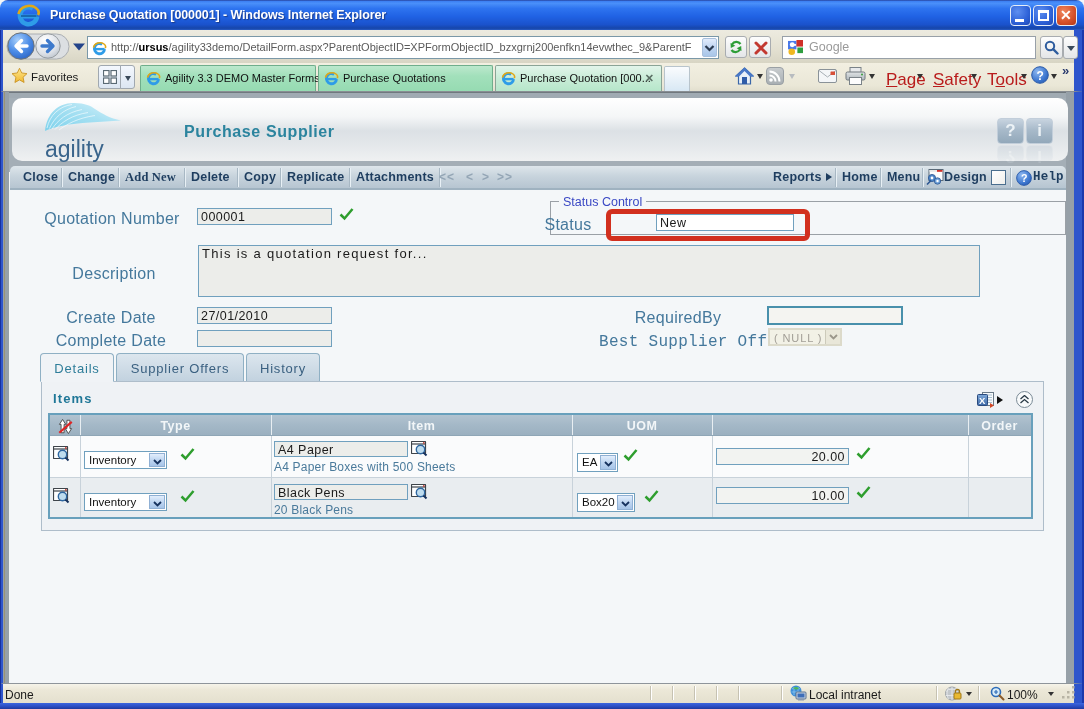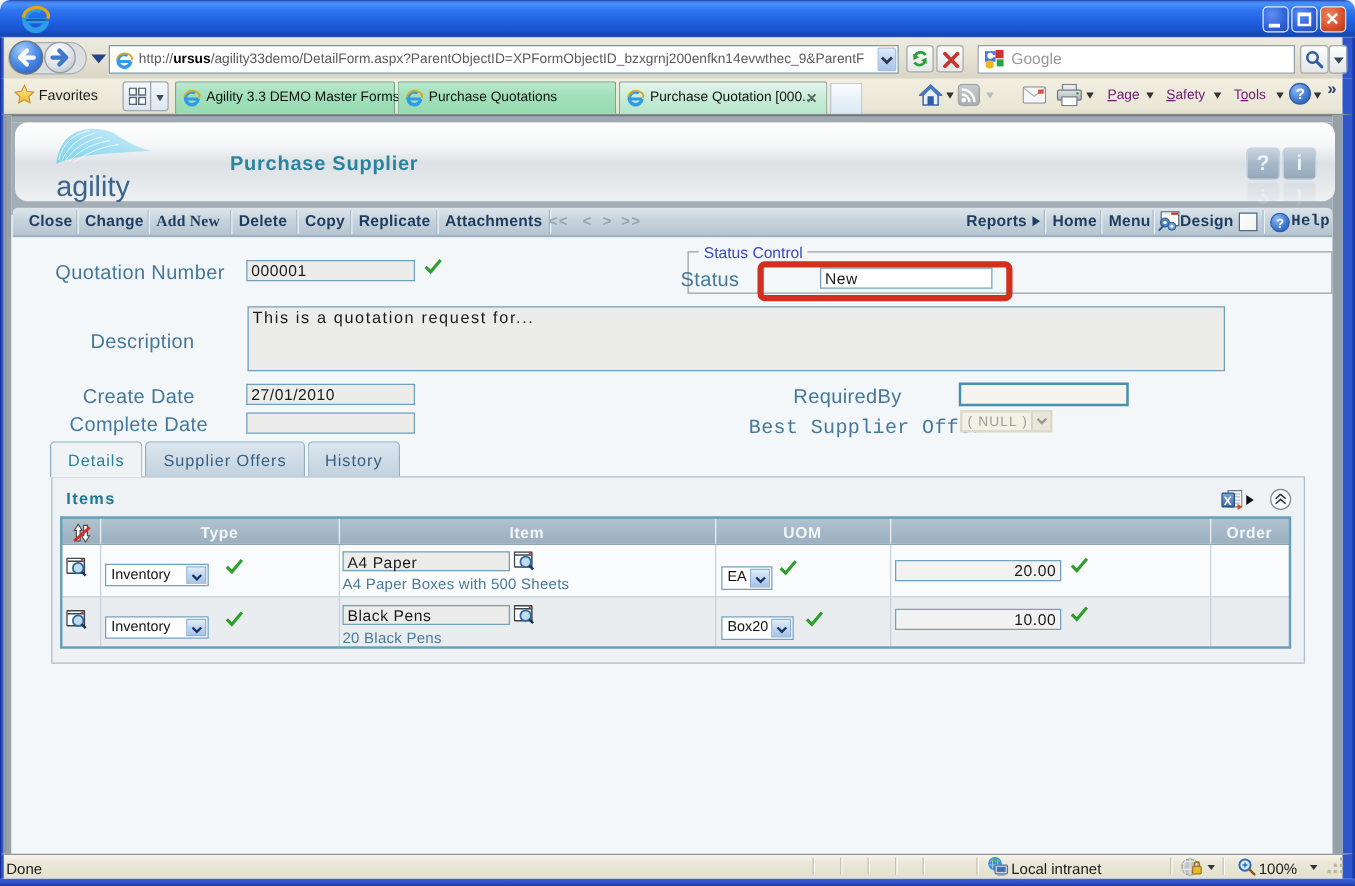--- a/index.html
+++ b/index.html
@@ -23,21 +23,21 @@
 #googletext{left:809px;top:40px;font-size:12.5px;color:#9A9A9A;}
 
 #tabsrow{left:0;top:63px;width:1084px;height:29px;background:linear-gradient(180deg,#F2EFE1 0%,#EAE7D7 80%,#E2DFCE 100%);border-left:3px solid #2E55CC;border-right:10px solid #2E55CC;box-sizing:border-box;border-bottom:1px solid #898E93;}
 #favtext{left:31px;top:71px;font-size:11.5px;color:#1A1A1A;}
 #qtabbtn{left:98px;top:65px;width:23px;height:24px;background:linear-gradient(180deg,#F4F8FE,#DCE6F2);border:1px solid #A0A8B0;border-radius:3px 0 0 3px;box-sizing:border-box;}
 #qtabdrop{left:120px;top:65px;width:15px;height:24px;background:linear-gradient(180deg,#F4F8FE,#DCE6F2);border:1px solid #A0A8B0;border-radius:0 3px 3px 0;box-sizing:border-box;}
 .gtab{top:65px;height:26px;box-sizing:border-box;border:1px solid #6FAE8C;border-bottom:none;border-radius:2px 2px 0 0;background:linear-gradient(180deg,#BCE8CD 0%,#A2E0BB 40%,#96DBB2 100%);font-size:11px;color:#111;}
 .gtab .tlabel{position:absolute;left:24px;top:6px;white-space:nowrap;}
 #tab3{background:linear-gradient(180deg,#E2F5EA 0%,#C8ECD7 50%,#B6E6CA 100%);border-color:#8AA496;}
 #tabstub{left:664px;top:66px;width:26px;height:25px;background:linear-gradient(180deg,#FAFCFE,#D8E8F4);border:1px solid #B8C4CC;border-bottom:none;border-radius:2px 2px 0 0;box-sizing:border-box;}
-.cmdtext{top:70px;font-size:11px;color:#701a75;}
+.cmdtext{top:70px;font-size:17px;color:#b91c1c;}
 
 #page{left:0;top:92px;width:1084px;height:591px;background:#F4F7F9;border-left:3px solid #2E55CC;border-right:10px solid #2E55CC;box-sizing:border-box;}
 #pageinL{left:3px;top:92px;width:6px;height:591px;background:#96A0A8;}
 #pageinR{left:1066px;top:92px;width:8px;height:591px;background:#96A0A8;}
 #pagetop{left:9px;top:92px;width:1057px;height:6px;background:#A0AAB2;border-top:1px solid #70787E;box-sizing:border-box;}
 #hdrband{left:9px;top:98px;width:1057px;height:74px;background:#A4AEB6;}
 #hdrpanel{left:12px;top:98px;width:1056px;height:63px;border-radius:10px;
 background:linear-gradient(180deg,#FFFFFF 0%,#F4F6F7 30%,#DCE1E5 52%,#E2E6E9 70%,#EFF1F2 100%);}
 #apptitle{left:184px;top:123px;font-size:16px;font-weight:bold;color:#2B849E;letter-spacing:0.6px;}
 .hbtn{top:118px;width:27px;height:26px;border-radius:4px;border:1px solid #C2CEDA;box-sizing:border-box;background:linear-gradient(180deg,#C8D4E0 0%,#A8BACA 45%,#92A8BA 100%);color:#ECF2F6;font-size:17px;font-weight:bold;text-align:center;line-height:24px;}
@@ -78,20 +78,21 @@
 <body>
 <div id="win">
 
   <div class="abs" id="titlebar"></div>
   <div class="abs" id="ielogo1" style="left:16px;top:3px;"><svg width="25" height="25" viewBox="0 0 25 25">
 <path d="M21 13.5 a8.5 8.5 0 1 1 -4 -8" fill="none" stroke="#2E9CE8" stroke-width="4.6"></path>
 <path d="M4.5 13.5 H21" stroke="#2E9CE8" stroke-width="4"></path>
 <path d="M5 13 H20.5" stroke="#0A4A8C" stroke-width="1.2"></path>
 <path d="M2.5 11 C4 3.5, 14 0.5, 20 5 C22.5 7, 23.5 9.5, 22 12" stroke="#E0A818" stroke-width="2.6" fill="none"></path>
 </svg></div>
+  <div class="abs" id="titletext">Purchase Quotation [000001] - Windows Internet Explorer</div>
   <div class="abs winbtn" id="btnmin">
       <div style="position:absolute;left:4px;top:13px;width:9px;height:3px;background:#fff;"></div>
     </div>
   <div class="abs winbtn" id="btnmax">
       <div style="position:absolute;left:4px;top:4px;width:11px;height:11px;border:2px solid #fff;border-top-width:3px;box-sizing:border-box;"></div>
     </div>
   <div class="abs winbtn" id="btnclose">
       <div style="position:absolute;left:3px;top:1px;color:#fff;font-size:14px;font-weight:bold;">✕</div>
     </div>
 

